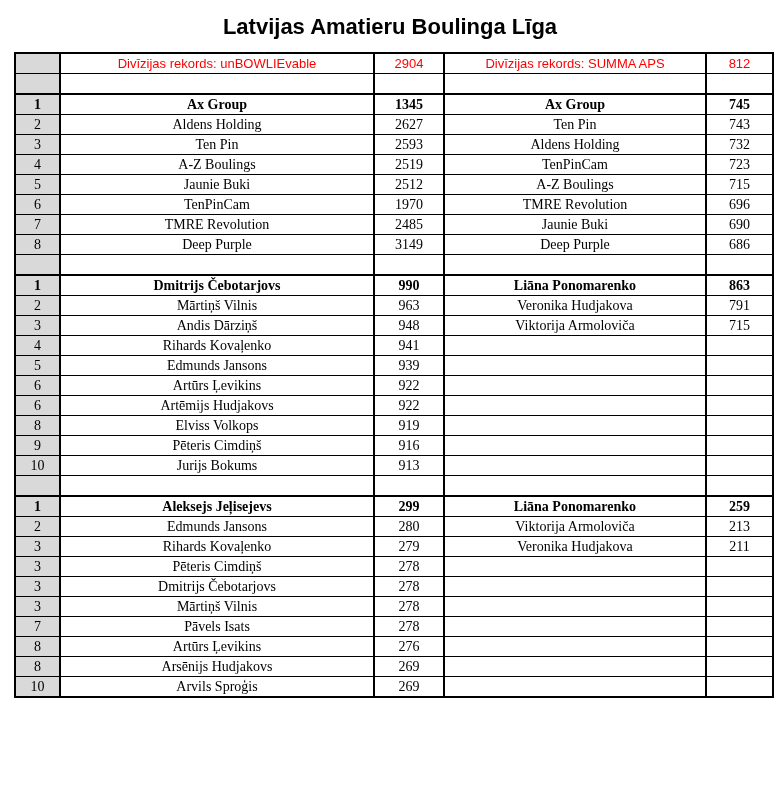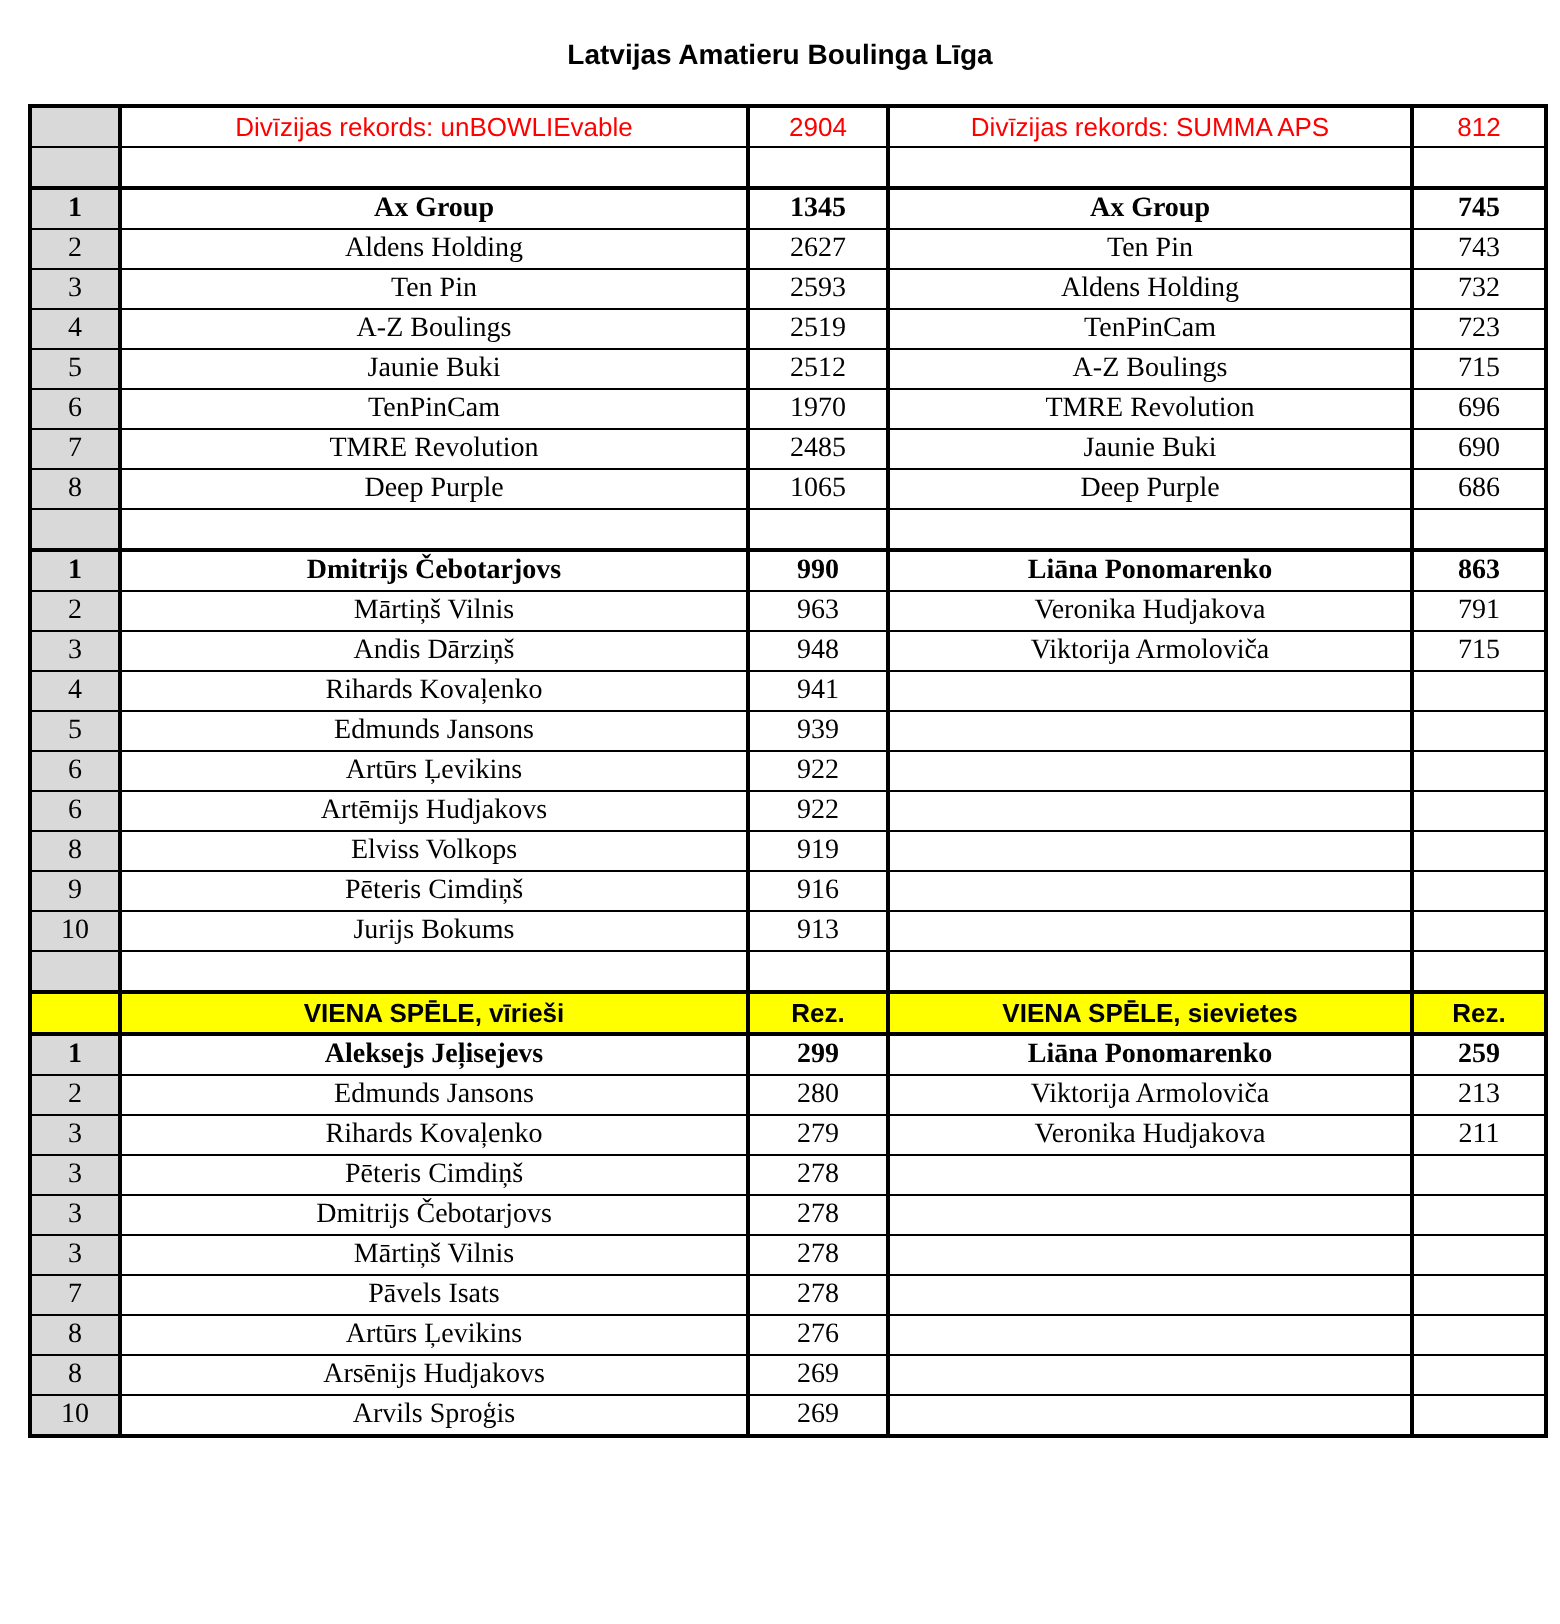--- a/index.html
+++ b/index.html
@@ -8,21 +8,21 @@
     background: #ffffff;
   }
   body {
     width: 780px;
     height: 812px;
     font-family: "Liberation Sans", sans-serif;
     overflow: hidden;
   }
   .titles { text-align: center; padding-top: 14px; }
   .title {
-    font-size: 14px;
+    font-size: 22px;
     font-weight: bold;
     color: #000000;
     line-height: 26px;
     margin: 0;
   }
   .subtitle {
     font-size: 22px;
     font-weight: bold;
     color: var(--blue, #0000ff);
     line-height: 26px;
@@ -153,21 +153,21 @@
       <tr class="data-row">
         <td class="rank">7</td>
         <td class="name">TMRE Revolution</td>
         <td class="score">2485</td>
         <td class="name">Jaunie Buki</td>
         <td class="score">690</td>
       </tr>
       <tr class="data-row">
         <td class="rank">8</td>
         <td class="name">Deep Purple</td>
-        <td class="score">1065</td>
+        <td class="score">3149</td>
         <td class="name">Deep Purple</td>
         <td class="score">686</td>
       </tr>
       <tr class="spacer-row">
         <td class="rank"></td>
         <td class="name"></td>
         <td class="score"></td>
         <td class="name"></td>
         <td class="score"></td>
       </tr>
@@ -241,27 +241,20 @@
         <td class="name"></td>
         <td class="score"></td>
       </tr>
       <tr class="spacer-row">
         <td class="rank"></td>
         <td class="name"></td>
         <td class="score"></td>
         <td class="name"></td>
         <td class="score"></td>
       </tr>
-      <tr class="header-row">
-        <td class="rank"></td>
-        <td class="name">VIENA SPĒLE, vīrieši</td>
-        <td class="score">Rez.</td>
-        <td class="name">VIENA SPĒLE, sievietes</td>
-        <td class="score">Rez.</td>
-      </tr>
       <tr class="data-row bold-row">
         <td class="rank">1</td>
         <td class="name">Aleksejs Jeļisejevs</td>
         <td class="score">299</td>
         <td class="name">Liāna Ponomarenko</td>
         <td class="score">259</td>
       </tr>
       <tr class="data-row">
         <td class="rank">2</td>
         <td class="name">Edmunds Jansons</td>

